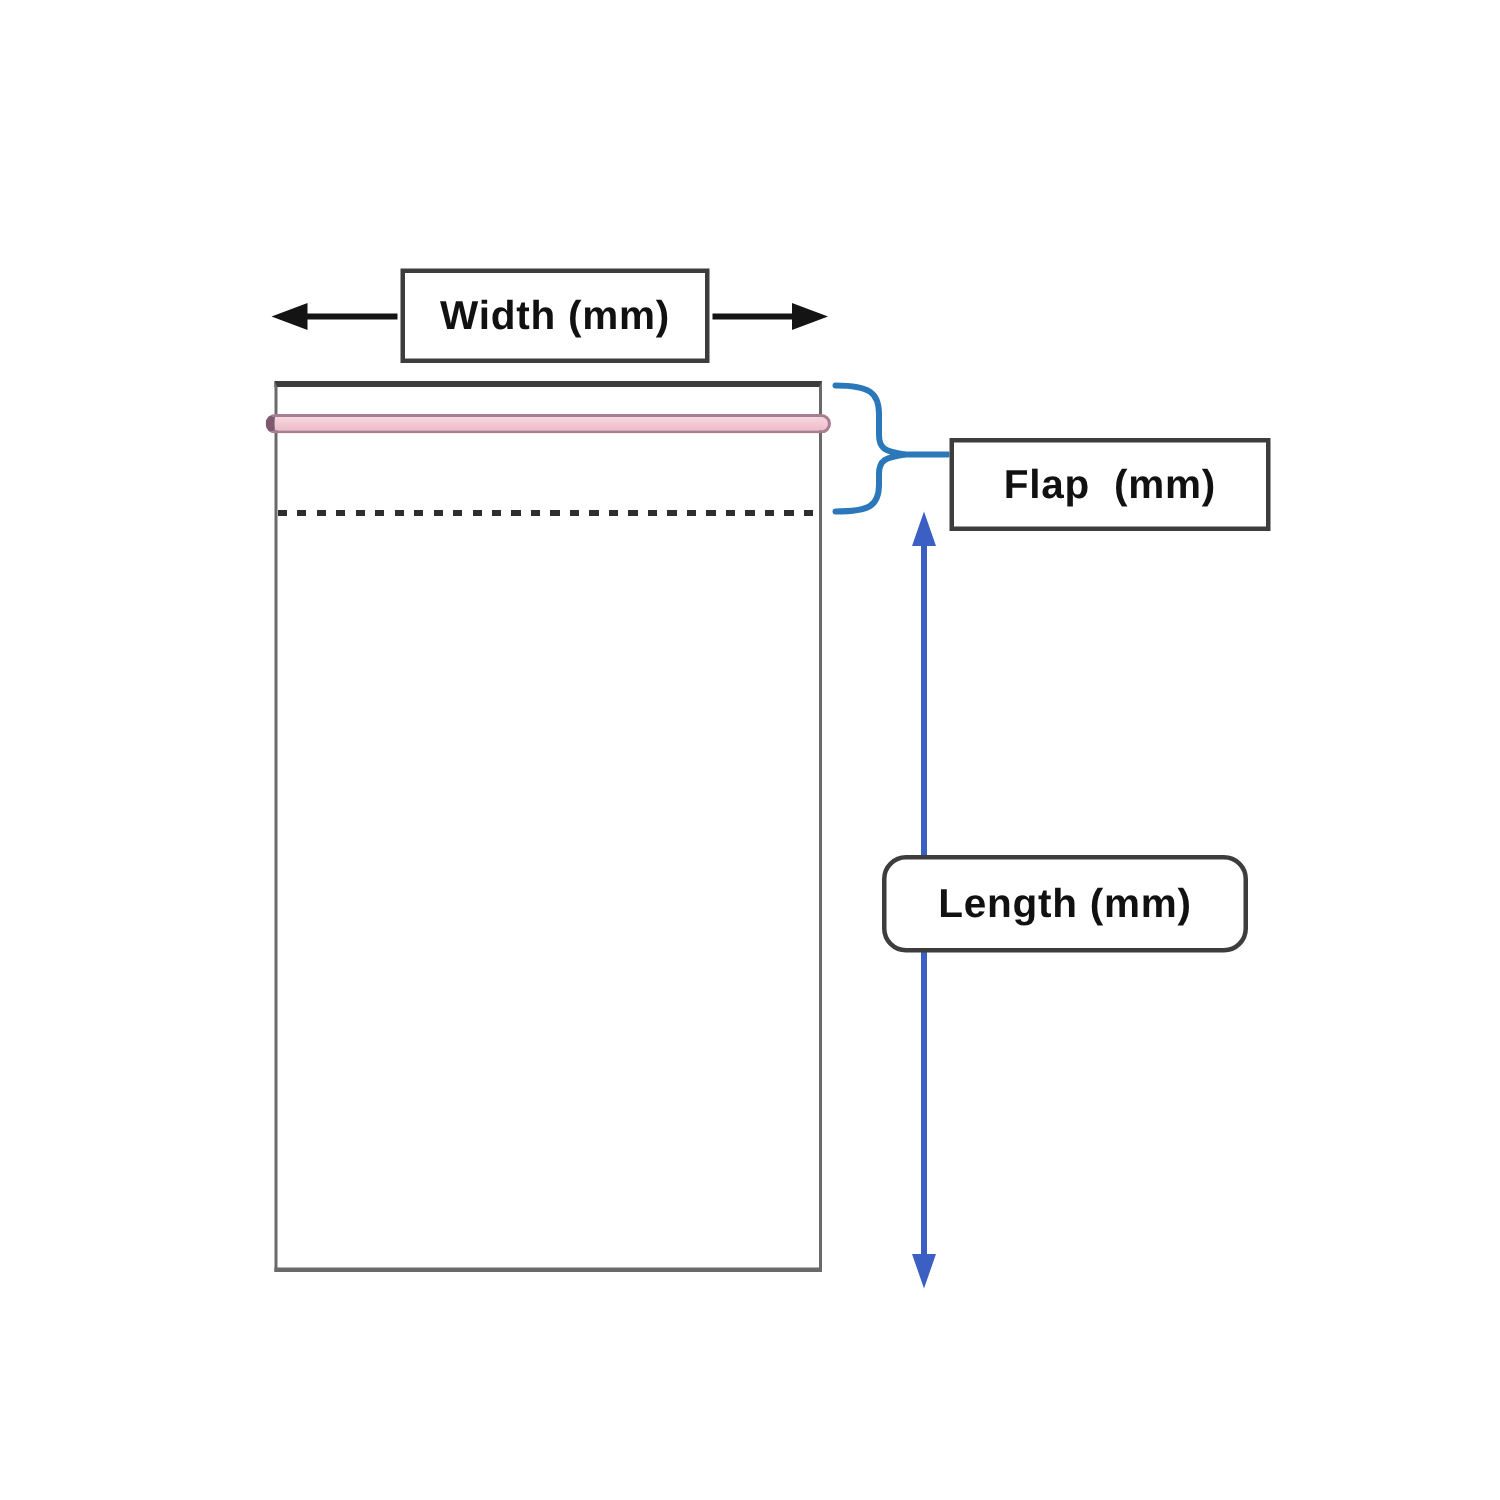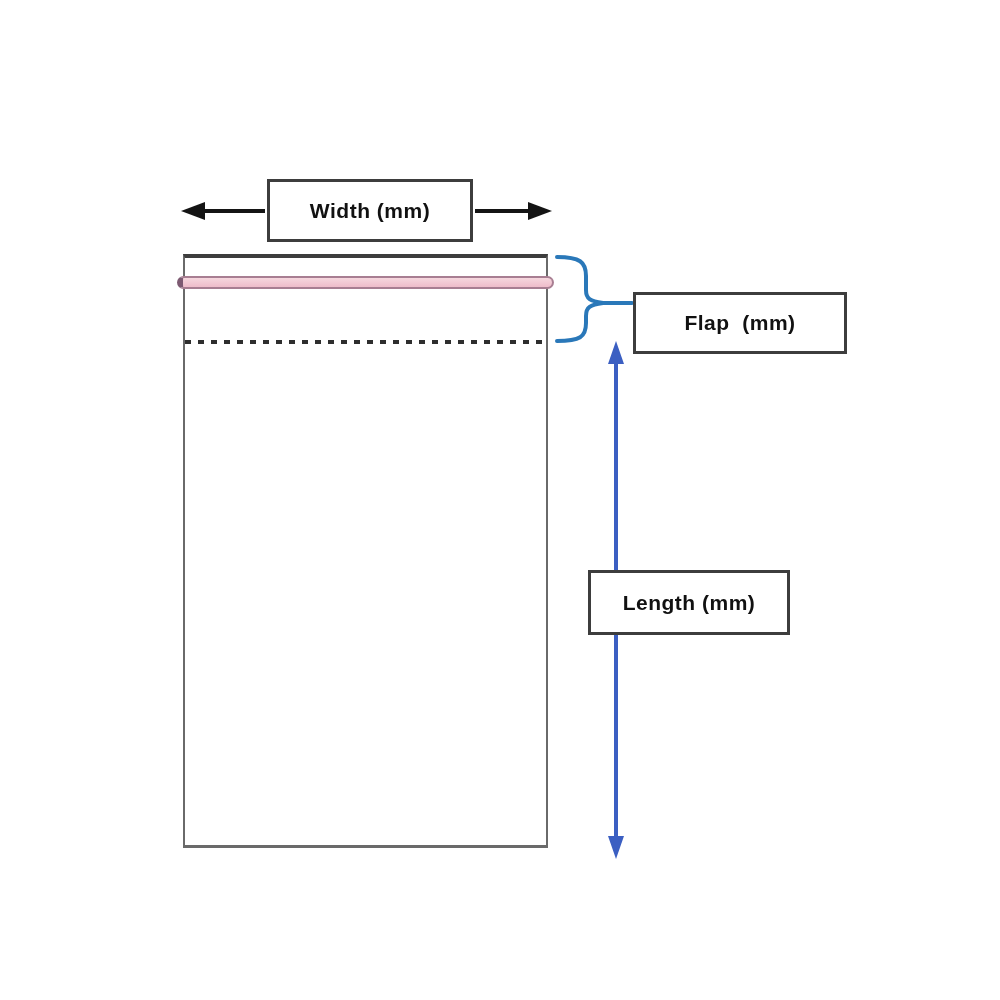--- a/index.html
+++ b/index.html
@@ -73,28 +73,28 @@
     position:absolute;
     background:#fff;
     border:3px solid var(--outline-dark);
     box-sizing:border-box;
     display:flex;
     align-items:center;
     justify-content:center;
   }
   .label-box span{
     font-weight:bold;
-    font-size:21px;
+    font-size:27px;
     color:var(--label-text);
     white-space:pre;
     letter-spacing:0.5px;
   }
   .width-box{ left:267px; top:179px; width:206px; height:63px; }
   .flap-box{ left:633px; top:292px; width:214px; height:62px; }
-  .length-box{ left:588px; top:570px; width:202px; height:65px; }
+  .length-box{ left:588px; top:570px; width:244px; height:65px;border-radius:16px; }
 </style>
 </head>
 <body>
 
 <div class="canvas">
 
   <div class="bag"></div>
 
   <div class="strip"></div>
 

